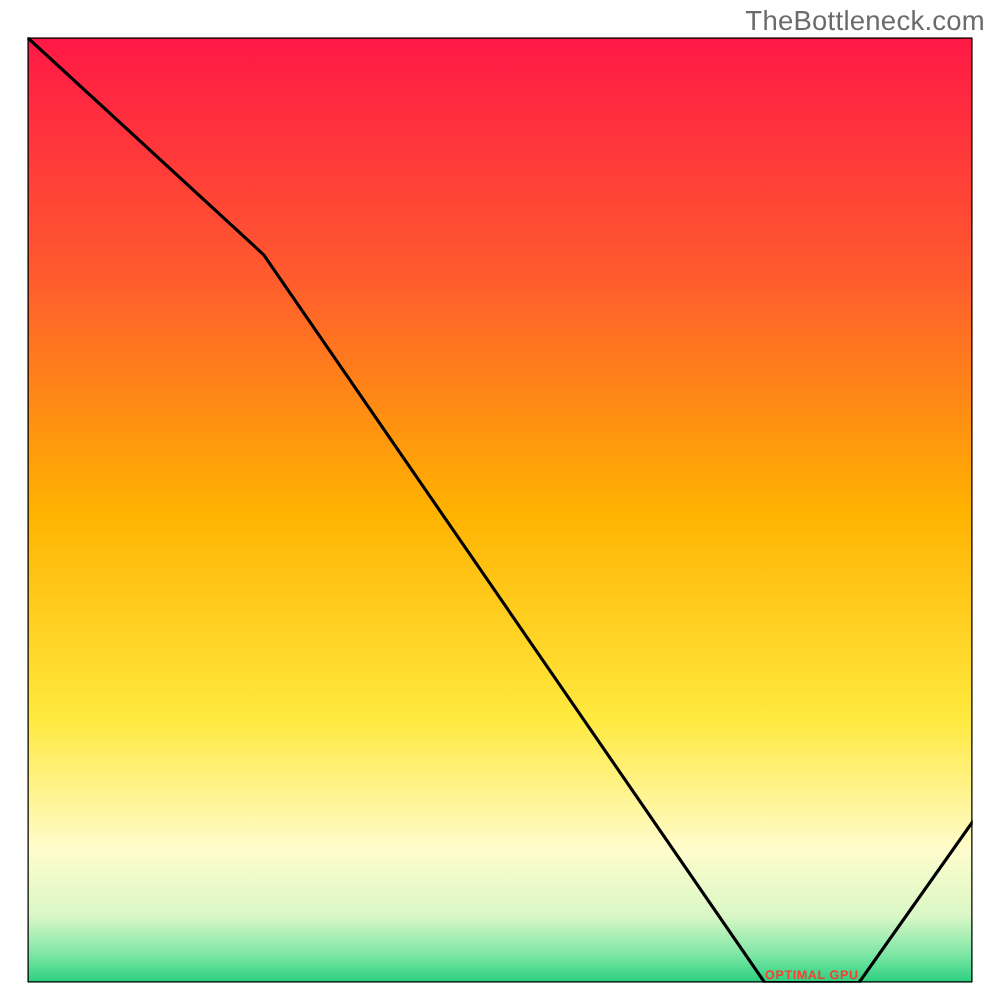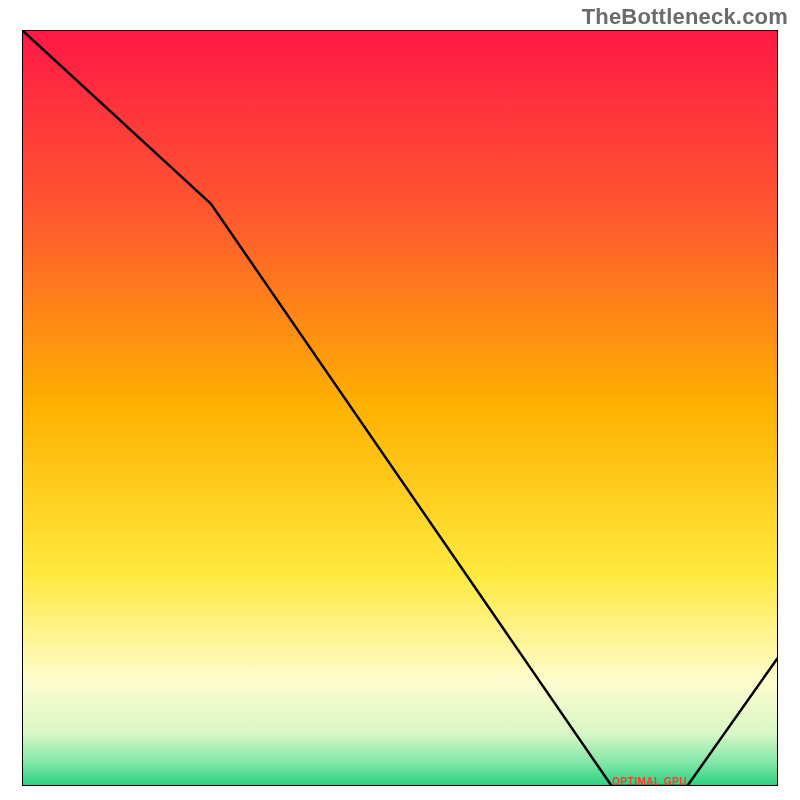--- a/index.html
+++ b/index.html
@@ -14,21 +14,21 @@
   .stage {
     position: relative;
     width: 800px;
     height: 800px;
   }
   .watermark {
     position: absolute;
     top: 4px;
     right: 12px;
     font-size: 22px;
-    font-weight: 700;
+    font-weight: 400;
     color: #6b6b6b;
     letter-spacing: 0.2px;
     user-select: none;
   }
   .plot {
     position: absolute;
     left: 22px;
     top: 30px;
     width: 756px;
     height: 756px;

